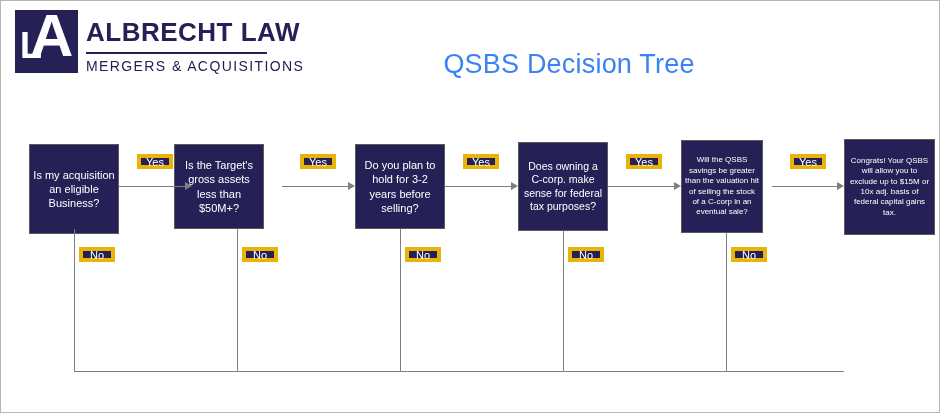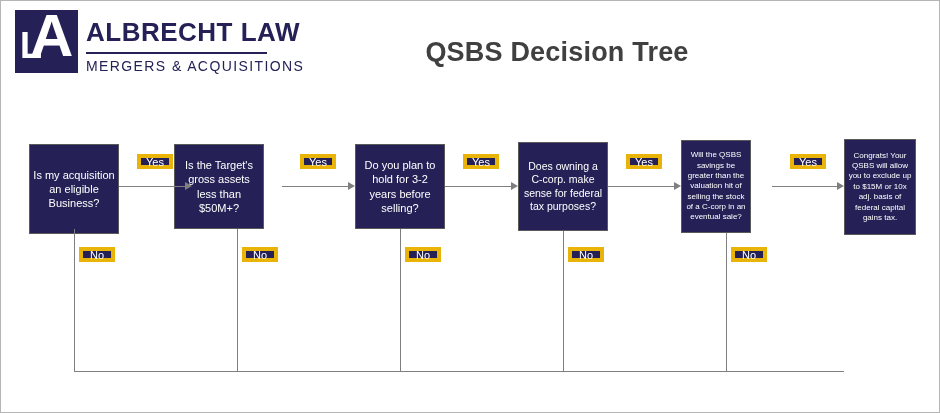--- a/index.html
+++ b/index.html
@@ -35,22 +35,22 @@
   .brand-name{
     font-size:26px;font-weight:700;color:var(--navy);
     letter-spacing:0.5px;white-space:nowrap;
   }
   .brand-rule{width:181px;height:2px;background:var(--navy);margin-top:4px;}
   .brand-tagline{
     font-size:14px;color:var(--navy);letter-spacing:1.4px;
     margin-top:4px;white-space:nowrap;
   }
   .title{
-    position:absolute;left:386px;top:36px;width:340px;margin:0;
-    text-align:center;font-size:27px;font-weight:700;color:#404040;
+    position:absolute;left:386px;top:36px;width:340px;margin:12px;
+    text-align:center;font-size:27px;font-weight:400;color:#3b82f6;
     letter-spacing:0.2px;
   }
   
   .node{
     position:absolute;
     background:var(--navy);
     color:var(--white);
     border:1px solid #5a5a5a;
     box-sizing:border-box;
     display:flex;align-items:center;justify-content:center;
@@ -91,22 +91,22 @@
     <div class="brand-rule"></div>
     <div class="brand-tagline">MERGERS &amp; ACQUISITIONS</div>
   </div>
 
   <h1 class="title">QSBS Decision Tree</h1>
 
   <div class="node" style="left:28px;top:143px;width:90px;height:90px">Is my acquisition an eligible Business?</div>
   <div class="node" style="left:173px;top:143px;width:90px;height:85px">Is the Target's gross assets less than $50M+?</div>
   <div class="node" style="left:354px;top:143px;width:90px;height:85px">Do you plan to hold for 3-2 years before selling?</div>
   <div class="node fs10" style="left:517px;top:141px;width:90px;height:89px">Does owning a C-corp. make sense for federal tax purposes?</div>
-  <div class="node fs8" style="left:680px;top:139px;width:70px;height:93px">Will the QSBS savings be greater than the valuation hit of selling the stock of a C-corp in an eventual sale?</div>
-  <div class="node fs8" style="left:843px;top:138px;width:72px;height:96px">Congrats! Your QSBS will allow you to exclude up to $15M or 10x adj. basis of federal capital gains tax.</div>
+  <div class="node fs8" style="left:680px;top:139px;width:82px;height:93px">Will the QSBS savings be greater than the valuation hit of selling the stock of a C-corp in an eventual sale?</div>
+  <div class="node fs8" style="left:843px;top:138px;width:91px;height:96px">Congrats! Your QSBS will allow you to exclude up to $15M or 10x adj. basis of federal capital gains tax.</div>
 
   <div class="hline" style="left:118px;top:185px;width:67px"></div>
   <div class="arrowhead" style="left:184px;top:181px"></div>
   <div class="tag" style="left:136px;top:153px">Yes</div>
 
   <div class="hline" style="left:281px;top:185px;width:67px"></div>
   <div class="arrowhead" style="left:347px;top:181px"></div>
   <div class="tag" style="left:299px;top:153px">Yes</div>
 
   <div class="hline" style="left:444px;top:185px;width:67px"></div>

